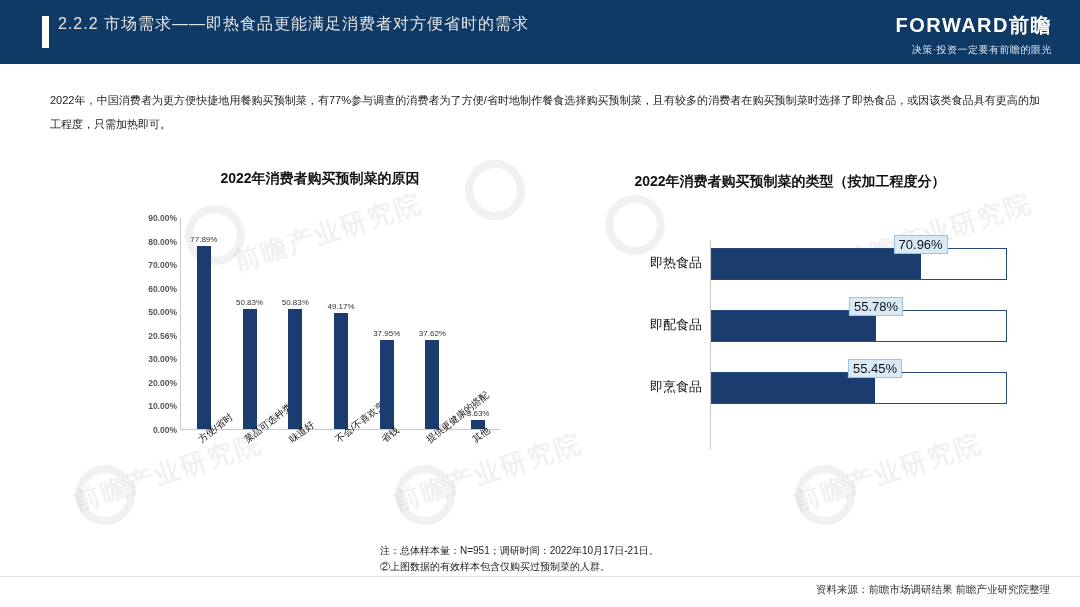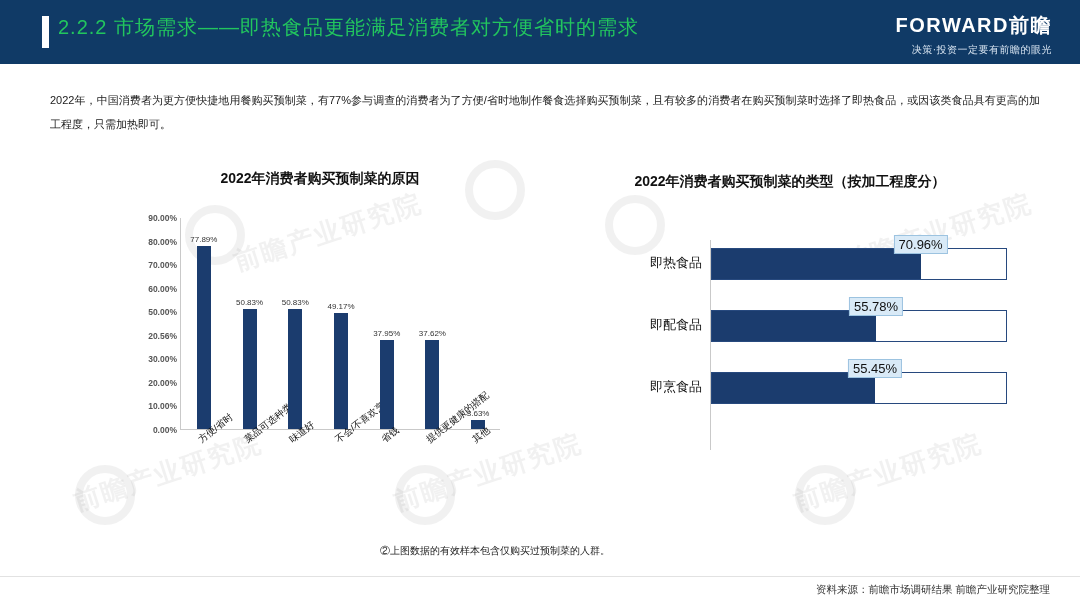--- a/index.html
+++ b/index.html
@@ -15,22 +15,22 @@
     position:absolute; left:0; top:0; width:1080px; height:64px;
     background:#103a66;
     color:#ffffff;
   }
   .header-accent {
     position:absolute; left:42px; top:16px; width:7px; height:32px;
     background:#ffffff;
   }
   .header-title {
     position:absolute; left:58px; top:14px;
-    font-size:20px; letter-spacing:1px; white-space:nowrap;
-    color:#22c55e;
+    font-size:16px; letter-spacing:1px; white-space:nowrap;
+    color:#e5e5e5;
   }
   .brand {
     position:absolute; right:28px; top:12px; text-align:right;
   }
   .brand-name {
     font-size:20px; font-weight:bold; letter-spacing:1.5px; color:#ffffff;
   }
   .brand-sub {
     font-size:10px; color:#d6e3f0; letter-spacing:0.5px; margin-top:4px;
   }
@@ -197,16 +197,17 @@
     <div class="r-row" style="top: 124px;">
       <div class="r-cat">即烹食品</div>
       <div class="r-track">
         <div class="r-fill" style="width: 163.023px; background: rgb(27, 60, 110);"></div>
         <div class="r-val" style="left: 163.023px; background: rgb(217, 234, 247);">55.45%</div>
       </div>
     </div>
   </div>
 
 <div class="notes">
+  <div>注：总体样本量：N=951；调研时间：2022年10月17日-21日。</div>
   <div>②上图数据的有效样本包含仅购买过预制菜的人群。</div>
 </div>
 <div class="footer-line"></div>
 <div class="source">资料来源：前瞻市场调研结果  前瞻产业研究院整理</div>
 
 </body></html>

